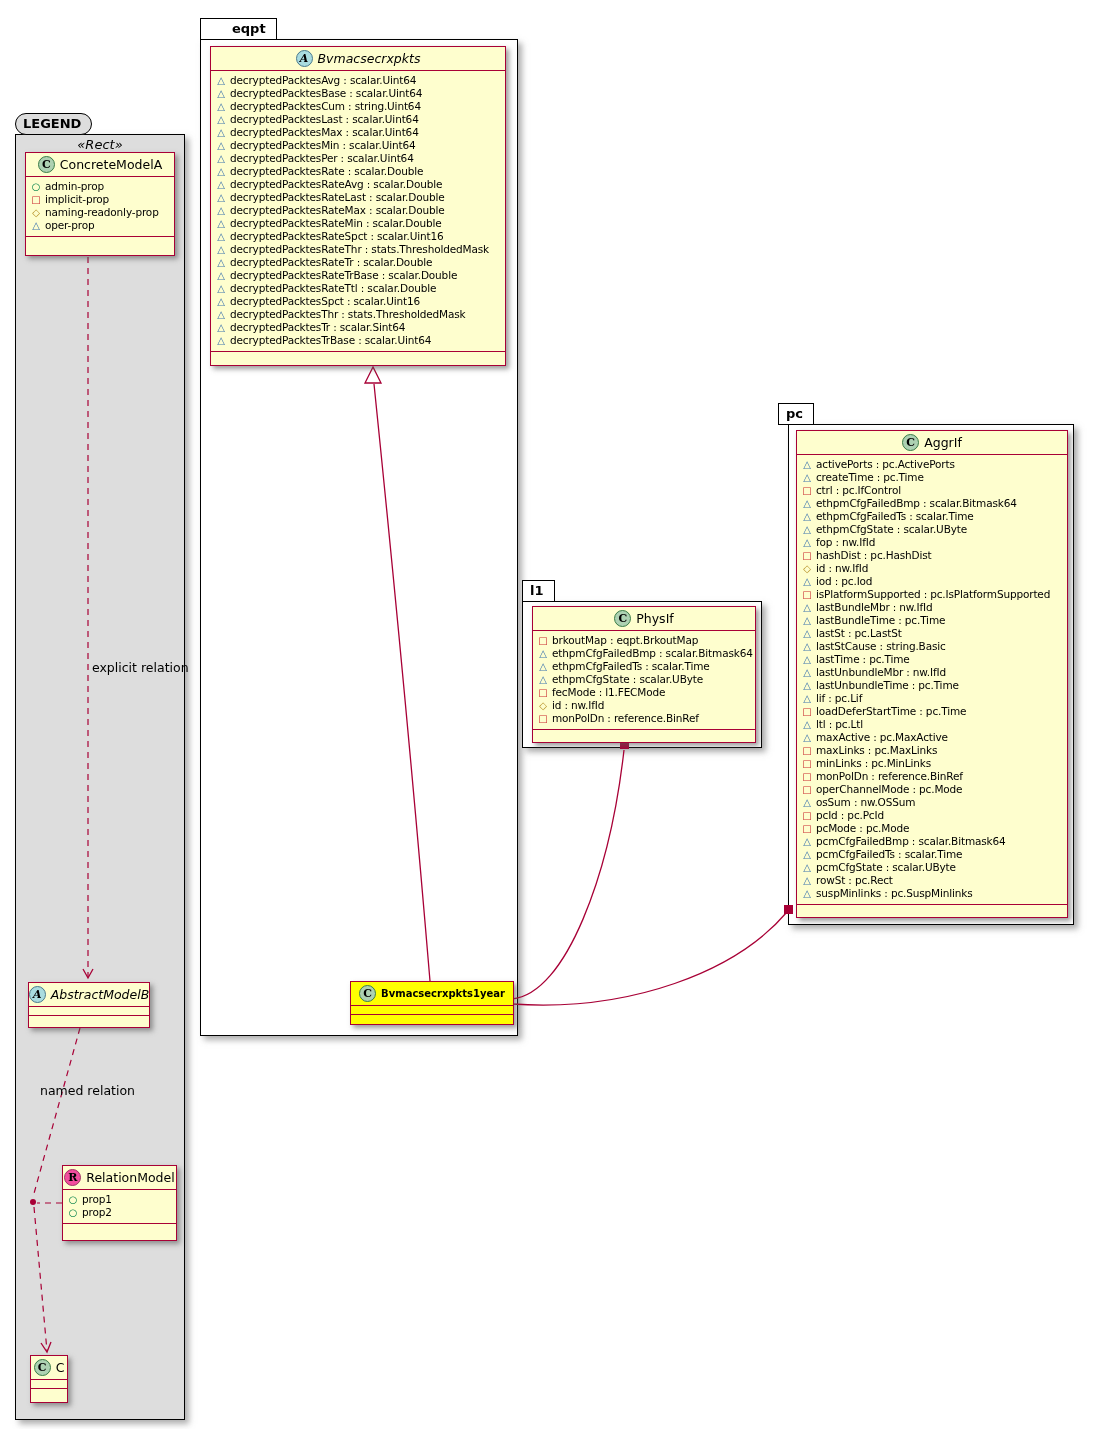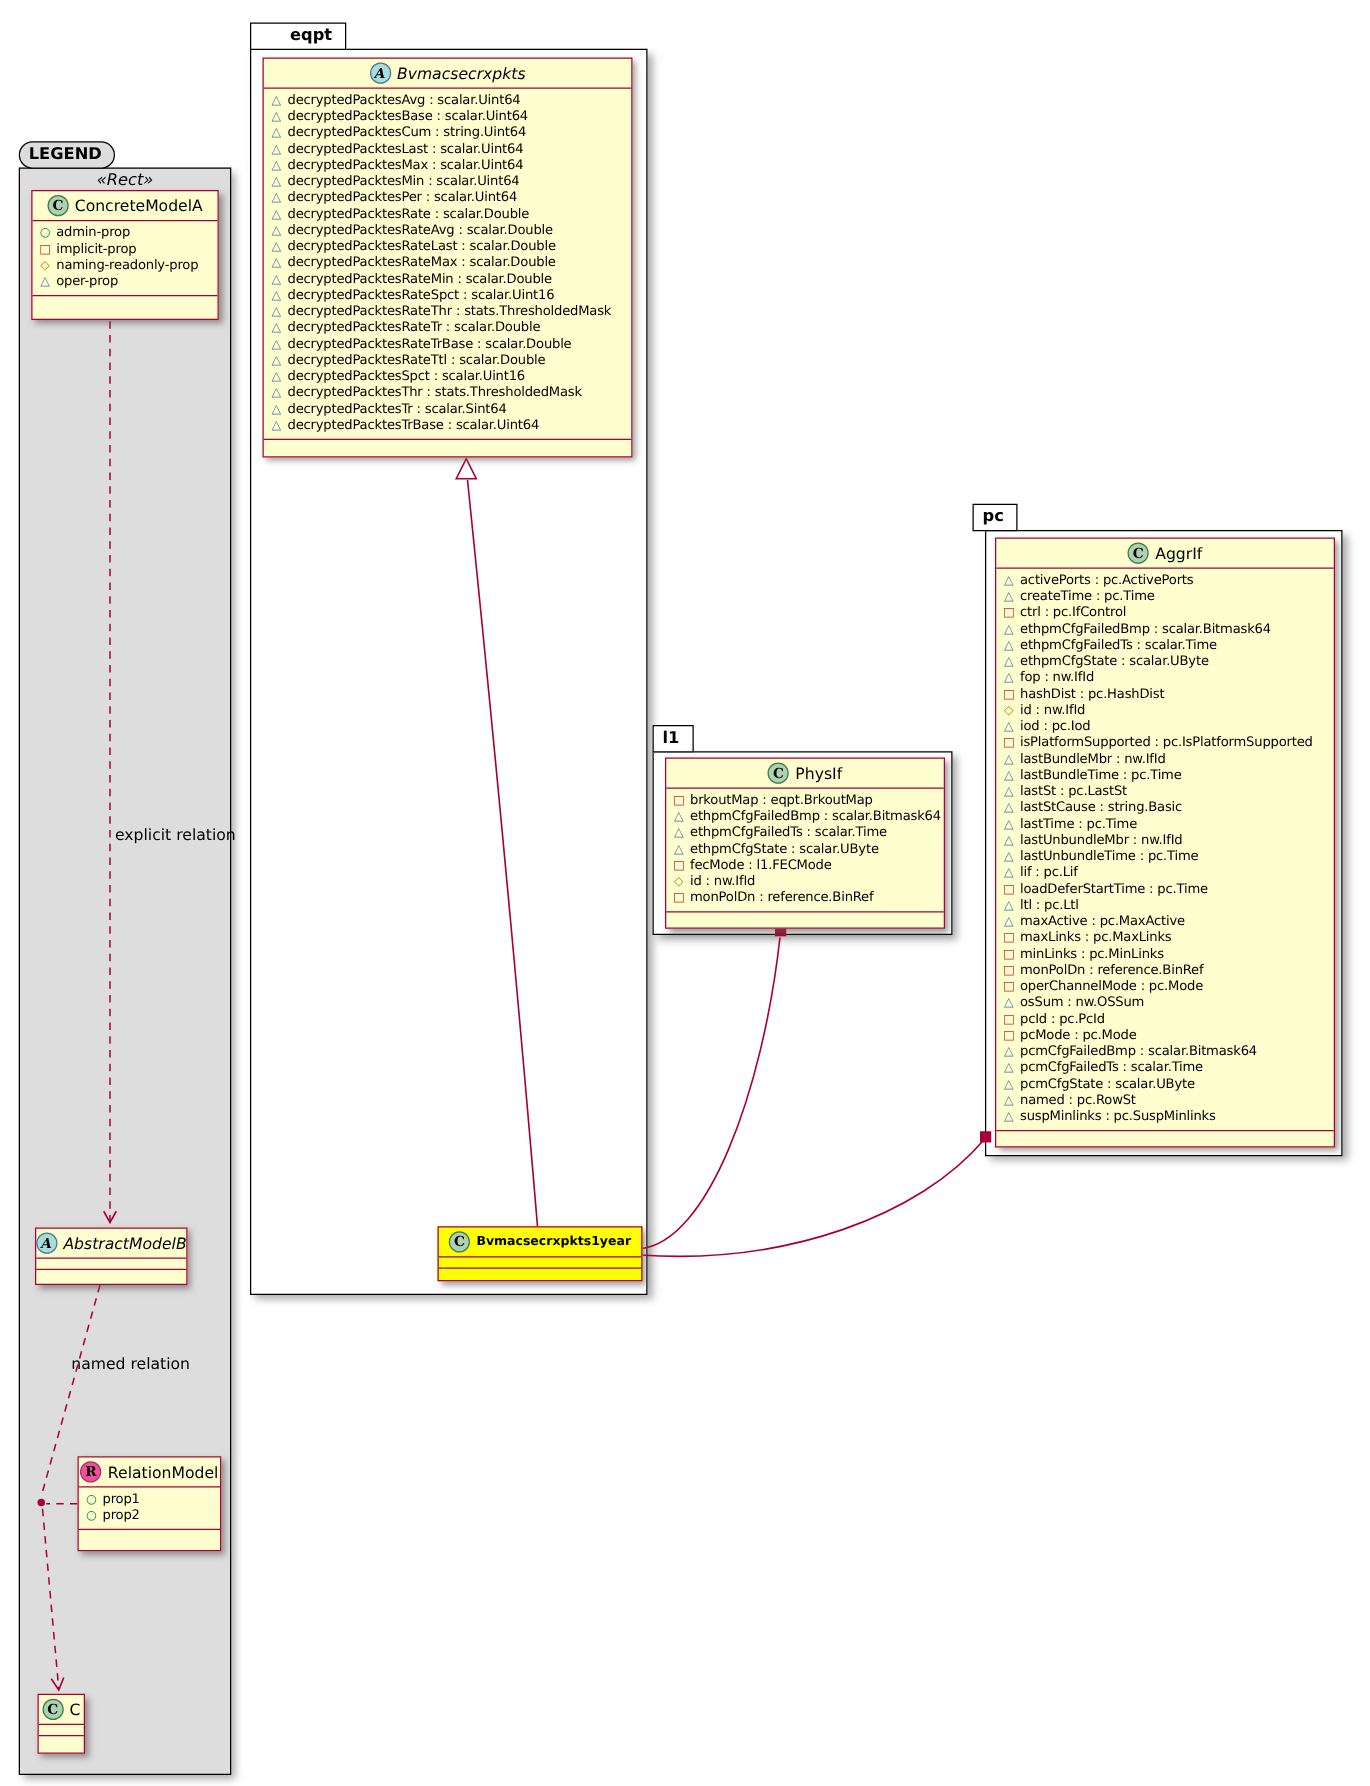--- a/index.html
+++ b/index.html
@@ -425,26 +425,26 @@
         <div class="member">
           <span class="m-icon vis-triangle">△</span>
           <span class="m-text">pcmCfgFailedTs : scalar.Time</span>
         </div>
         <div class="member">
           <span class="m-icon vis-triangle">△</span>
           <span class="m-text">pcmCfgState : scalar.UByte</span>
         </div>
         <div class="member">
           <span class="m-icon vis-triangle">△</span>
-          <span class="m-text">named : pc.RowSt</span>
+          <span class="m-text">rowSt : pc.Rect</span>
         </div>
         <div class="member">
           <span class="m-icon vis-triangle">△</span>
           <span class="m-text">suspMinlinks : pc.SuspMinlinks</span>
         </div>
       </div>
     <div class="compartment grow"></div>
   </div>
 
   <div class="edge-label" style="left:92px;top:660px;">explicit relation</div>
-  <div class="edge-label" style="left:57px;top:1083px;">named relation</div>
+  <div class="edge-label" style="left:40px;top:1083px;">named relation</div>
 
 </div>
 
 </body></html>

